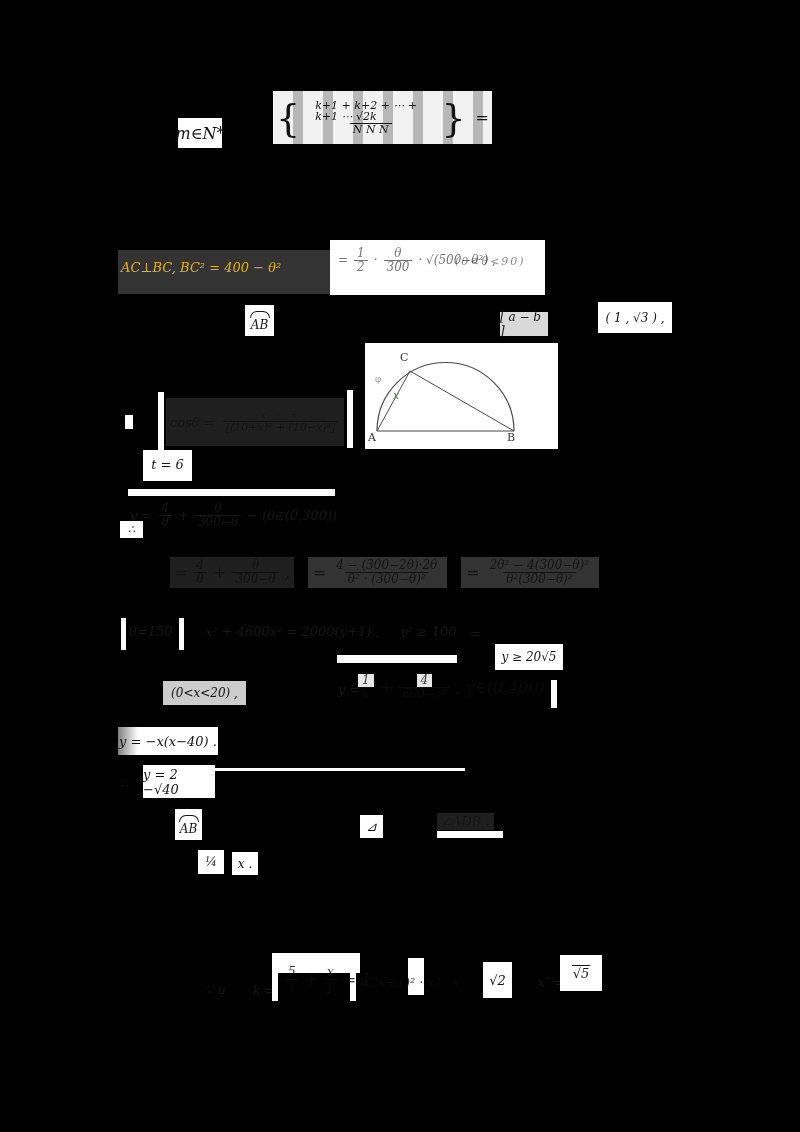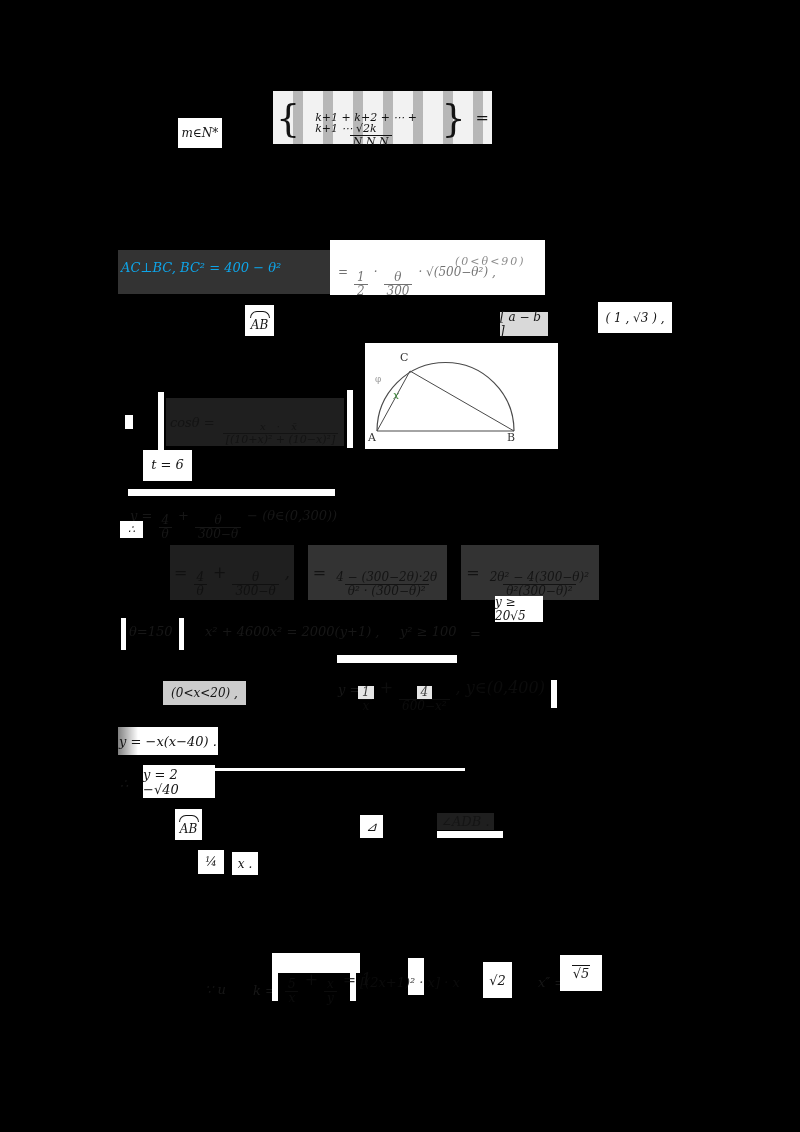--- a/index.html
+++ b/index.html
@@ -12,21 +12,21 @@
   .strip{position:absolute;background:#fff;}
   .bar{position:absolute;background:#fff;}
   .glow{background:rgba(255,255,255,0.20);}
   .glow2{background:rgba(255,255,255,0.12);}
   
   .ghost{position:absolute;color:#171717;font-size:13px;white-space:nowrap;}
   .dim{color:rgba(20,20,20,0.6);}
   
   .fr{display:inline-flex;flex-direction:column;align-items:center;vertical-align:middle;
       line-height:1.05;font-size:12px;margin:0 2px;}
-  .fr .n{display:block;padding:0 3px;margin-top:24px;}
+  .fr .n{display:block;padding:0 3px;}
   .fr .d{display:block;border-top:1px solid currentColor;padding:0 3px;}
   .big-brace{font-size:38px;font-style:normal;line-height:1;}
   
   .hat{display:inline-flex;flex-direction:column;align-items:center;line-height:1;}
   .arc-shape{width:18px;height:6px;border:1px solid currentColor;border-bottom:none;
              border-radius:9px 9px 0 0;margin-bottom:1px;}
   .sq{border-top:1px solid currentColor;padding:0 1px;}
   
   #top-main{background:repeating-linear-gradient(90deg,rgba(255,255,255,0.95) 0 20px,
             rgba(215,215,215,0.85) 20px 30px);}
@@ -36,36 +36,36 @@
   #diagram{position:absolute;left:365px;top:343px;width:193px;height:106px;background:#fff;}
   #diagram .lbl{position:absolute;font-size:11px;font-style:normal;color:#333;}
   #diagram .green{color:#3f8a3c;font-style:italic;}
   #diagram .phi{color:#999;font-size:9px;}
 </style>
 </head>
 <body>
 
 <div id="page">
 
-  <div class="patch" style="left:178px;top:118px;width:44px;height:30px;font-size:12px;">
+  <div class="patch" style="left:178px;top:118px;width:44px;height:30px;font-size:16px;">
     <span>m∈N*</span>
   </div>
   <div id="top-main" class="abs row" style="left:273px;top:91px;width:213px;height:53px;padding:0 3px;color:#131313;">
     <span class="big-brace">{</span>
     <span class="fr">
       <span class="n" style="font-size:11px;">k+1 + k+2 + ⋯ + k+1 ⋯ √2k</span>
       <span class="d" style="font-size:11px;">N         N         N</span>
     </span>
     <span class="big-brace">}</span>
     <span>=</span>
   </div>
 
   <div class="abs glow" style="left:118px;top:250px;width:212px;height:44px;"></div>
   <div id="sec2-right-bg" class="abs" style="left:330px;top:240px;width:215px;height:55px;"></div>
-  <div class="ghost" style="left:121px;top:260px;font-size:13px;color:#0ea5e9;">AC⊥BC, BC² = 400 − θ²</div>
+  <div class="ghost" style="left:121px;top:260px;font-size:13px;color:#eab308;">AC⊥BC, BC² = 400 − θ²</div>
   <div class="abs row" style="left:338px;top:247px;color:rgba(18,18,18,0.6);font-size:12px;gap:4px;">
     <span>=</span>
     <span class="fr">
       <span class="n">1</span>
       <span class="d">2</span>
     </span>
     <span>·</span>
     <span class="fr">
       <span class="n">θ</span>
       <span class="d">300</span>
@@ -165,21 +165,21 @@
       </span>
     </span>
   </div>
 
   <div class="strip" style="left:121px;top:618px;width:5px;height:32px;"></div>
   <div class="ghost" style="left:129px;top:624px;">θ=150</div>
   <div class="strip" style="left:179px;top:618px;width:5px;height:32px;"></div>
   <div class="ghost" style="left:205px;top:624px;">x² + 4600x² = 2000(y+1) ,</div>
   <div class="ghost" style="left:400px;top:624px;">y² ≥ 100</div>
   <div class="ghost" style="left:470px;top:626px;">=</div>
-  <div class="patch" style="left:495px;top:596px;width:48px;height:26px;font-size:12px;">
+  <div class="patch" style="left:495px;top:644px;width:68px;height:26px;font-size:12px;text-align:center;">
     <span>y ≥ 20√5</span>
   </div>
   <div class="bar" style="left:337px;top:655px;width:120px;height:8px;"></div>
 
   <div class="patch" style="left:163px;top:681px;width:83px;height:24px;font-size:12px;background:rgba(255,255,255,0.8);">
     <span>(0&lt;x&lt;20) ,</span>
   </div>
   <div class="ghost" style="left:338px;top:682px;">y =</div>
   <div class="abs row" style="left:356px;top:666px;height:42px;gap:4px;color:rgba(16,16,16,0.8);">
     <span class="fr">

